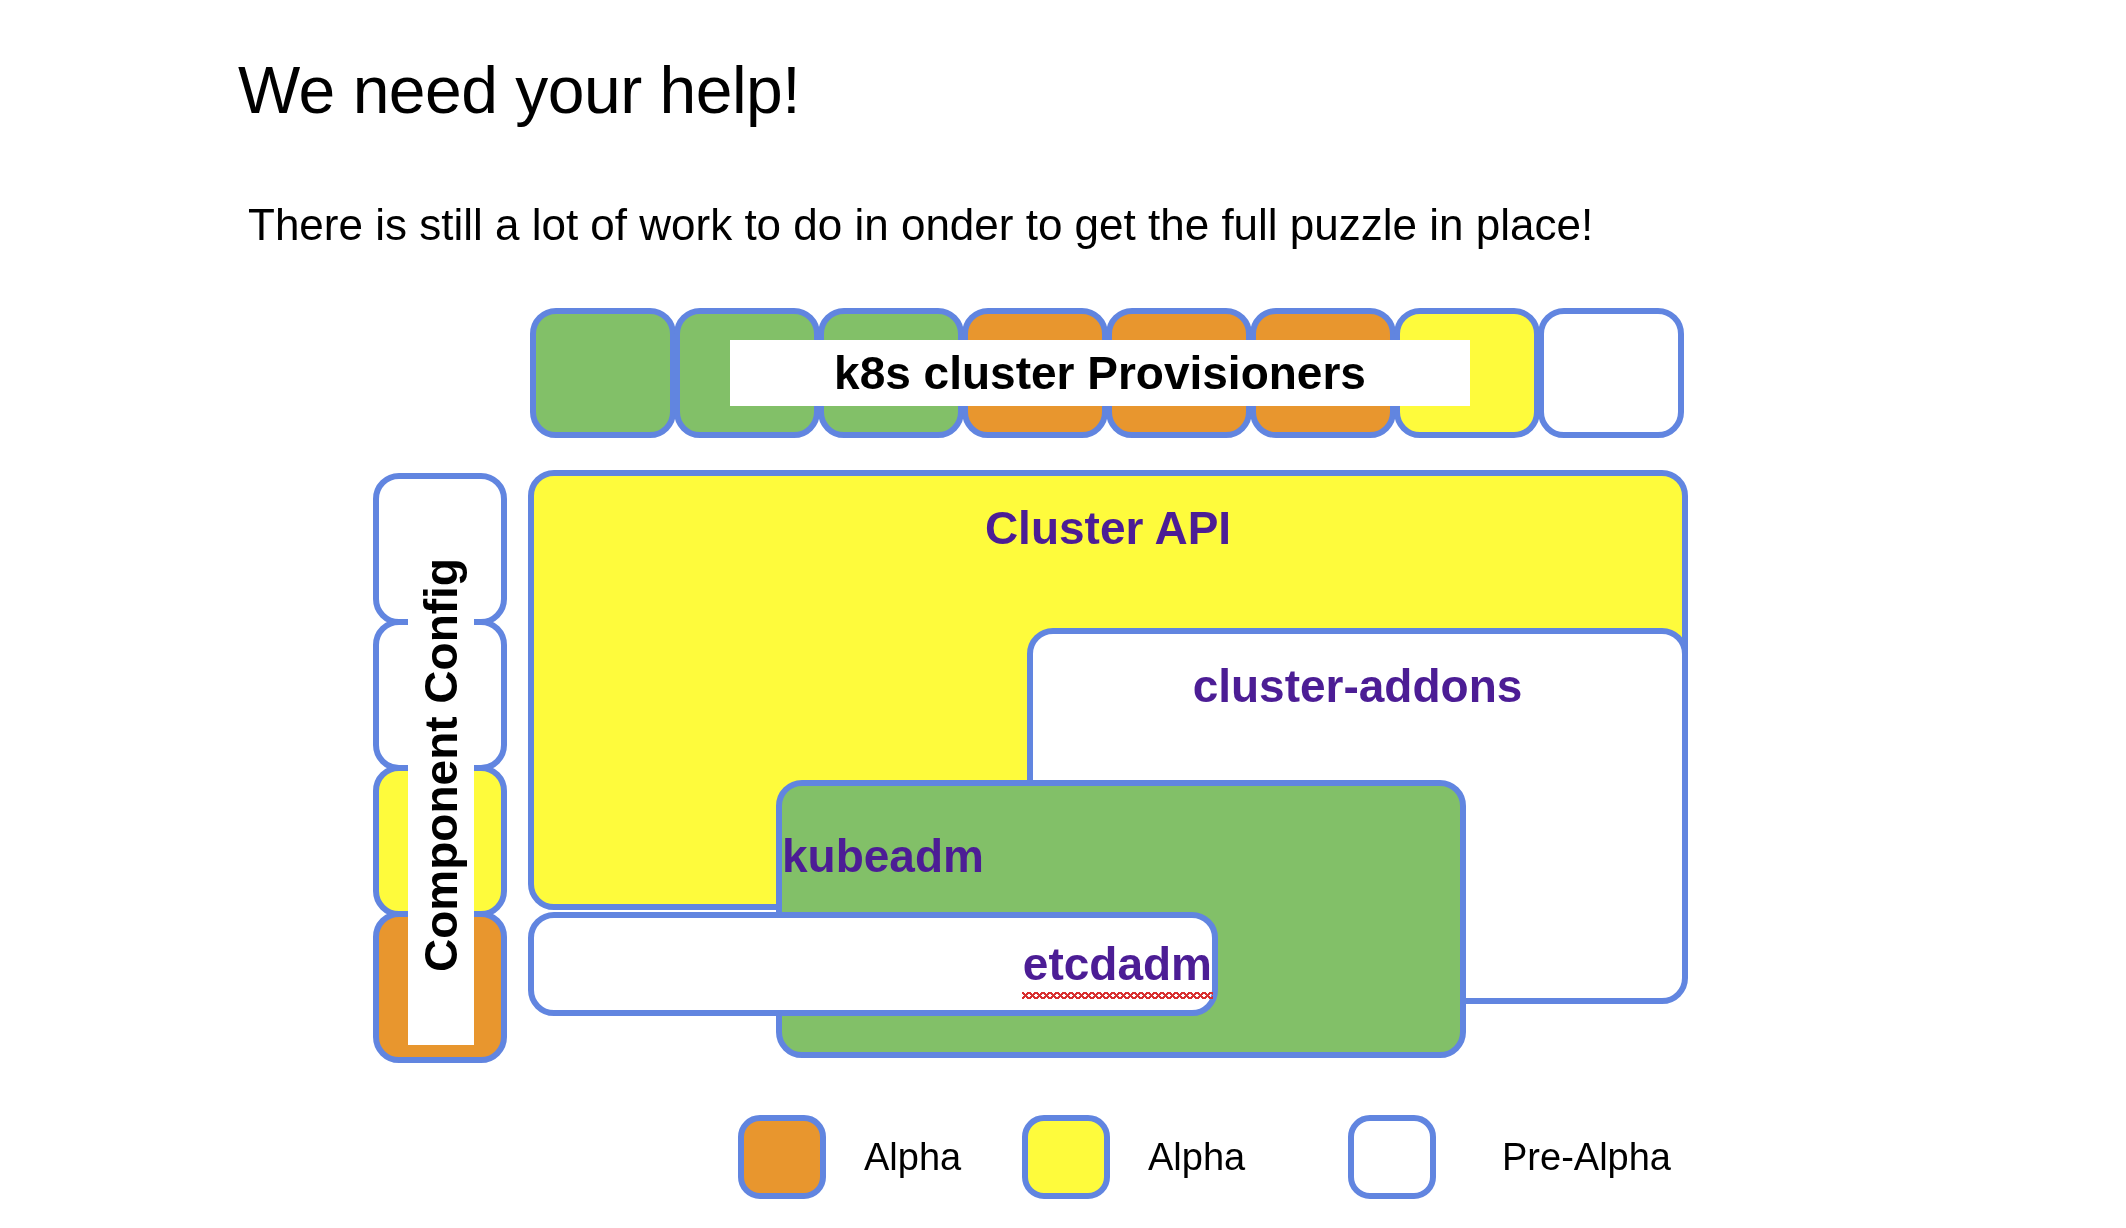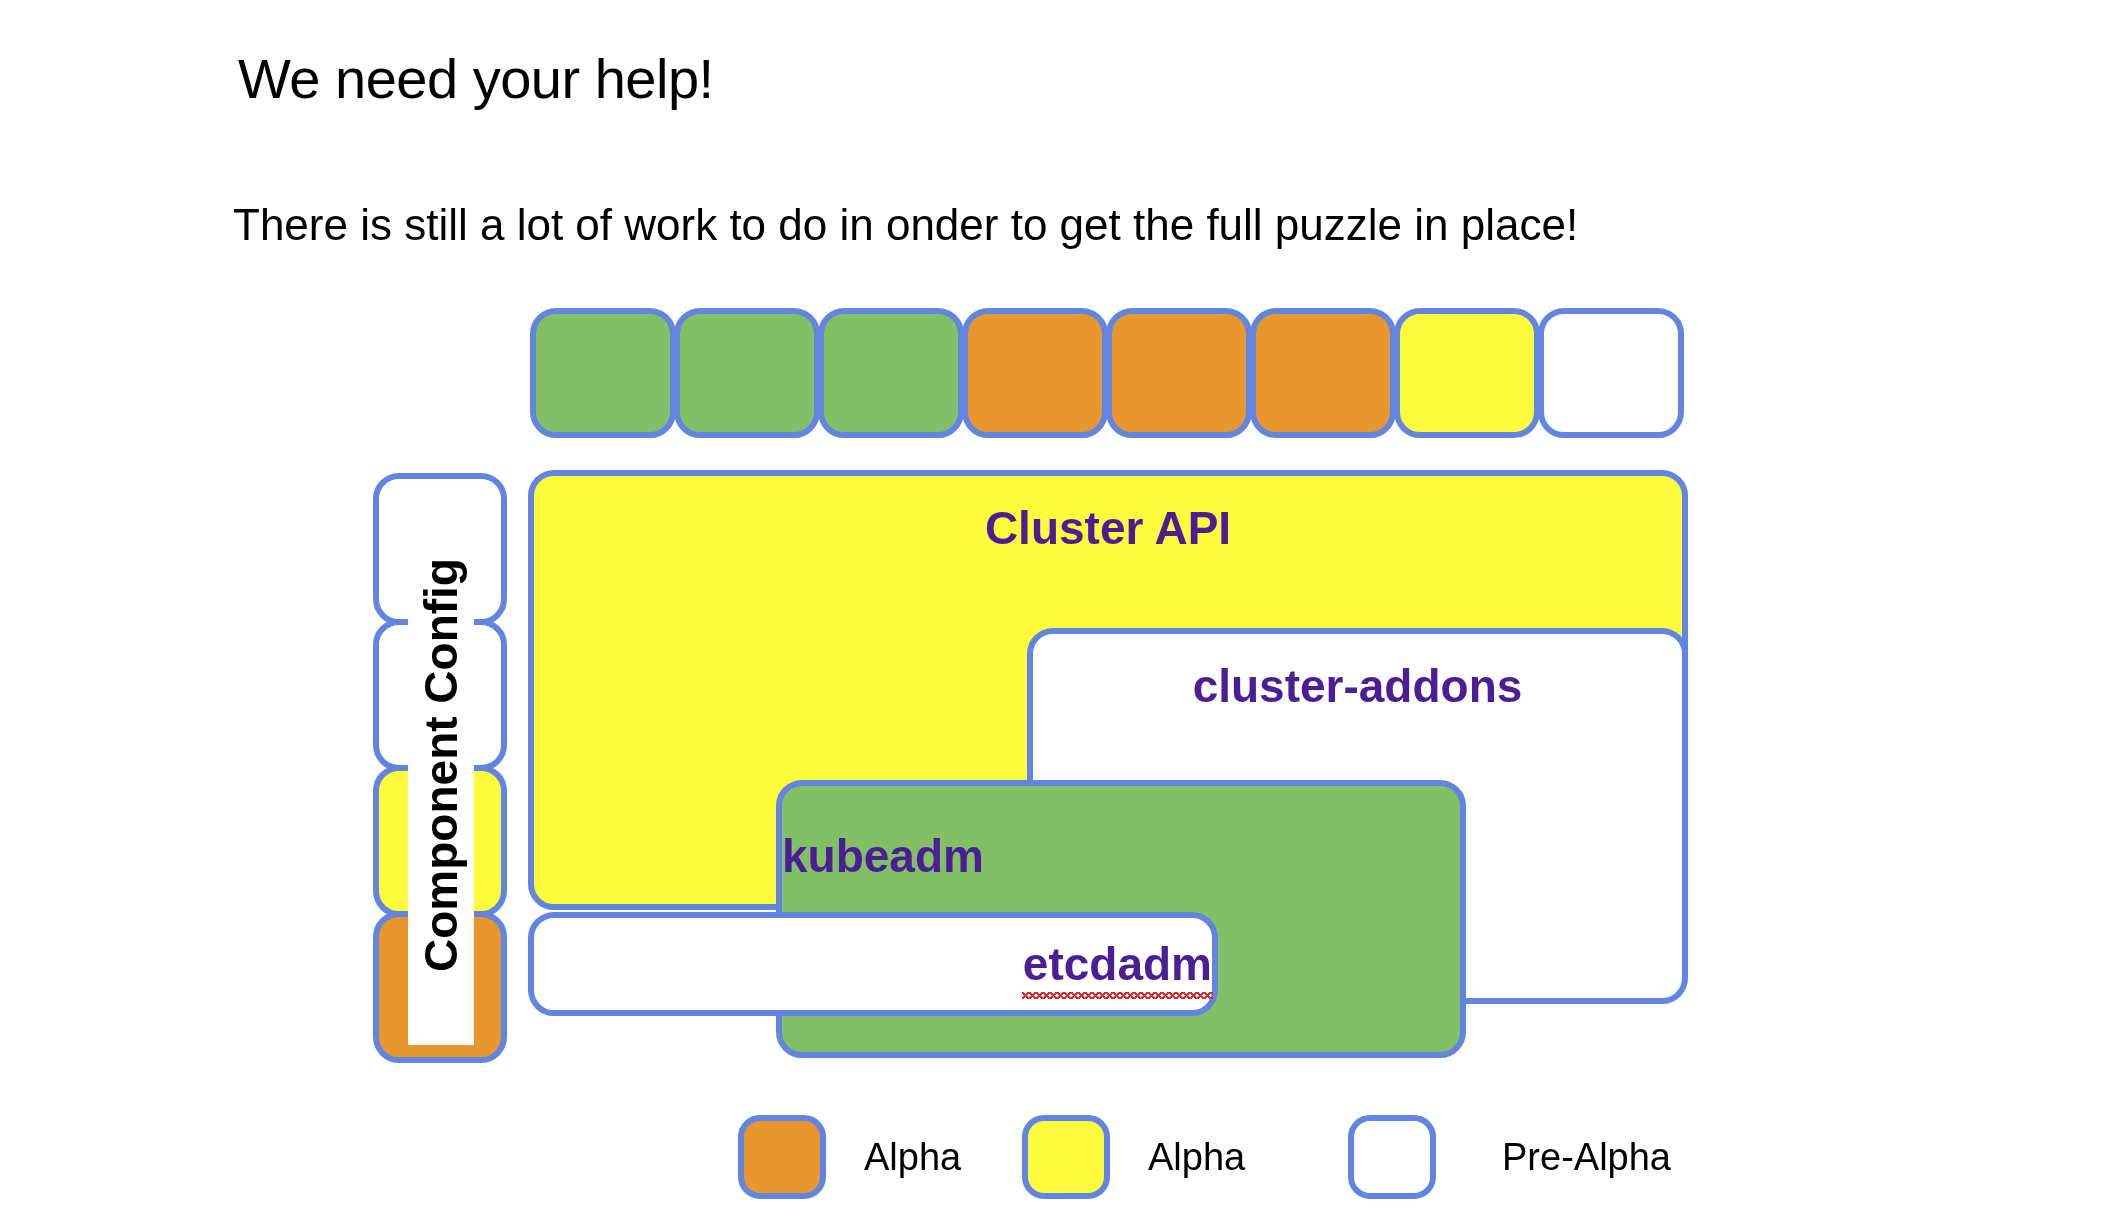--- a/index.html
+++ b/index.html
@@ -15,29 +15,29 @@
     overflow: hidden;
     font-family: "Liberation Sans", sans-serif;
     color: #000000;
   }
 
   
   .slide-title {
     position: absolute;
     left: 238px;
     top: 10px;
-    font-size: 56px;
+    font-size: 66px;
     font-weight: 400;
     line-height: 1.1;
     letter-spacing: -0.5px;
     white-space: nowrap;
   }
   .slide-subtitle {
     position: absolute;
-    left: 233px;
+    left: 248px;
     top: 155px;
     font-size: 44px;
     font-weight: 400;
     line-height: 1.2;
     white-space: nowrap;
   }
 
   
   .node {
     position: absolute;
@@ -223,20 +223,21 @@
 <div id="provisioner-row">
 
   <div class="prov-chip" style="left: 530px; background: rgb(130, 192, 104); border-color: rgb(97, 133, 224);"></div>
     <div class="prov-chip" style="left: 674px; background: rgb(130, 192, 104); border-color: rgb(97, 133, 224);"></div>
     <div class="prov-chip" style="left: 818px; background: rgb(130, 192, 104); border-color: rgb(97, 133, 224);"></div>
     <div class="prov-chip" style="left: 962px; background: rgb(232, 150, 46); border-color: rgb(97, 133, 224);"></div>
     <div class="prov-chip" style="left: 1106px; background: rgb(232, 150, 46); border-color: rgb(97, 133, 224);"></div>
     <div class="prov-chip" style="left: 1250px; background: rgb(232, 150, 46); border-color: rgb(97, 133, 224);"></div>
     <div class="prov-chip" style="left: 1394px; background: rgb(254, 251, 60); border-color: rgb(97, 133, 224);"></div>
     <div class="prov-chip" style="left: 1538px; background: rgb(255, 255, 255); border-color: rgb(97, 133, 224);"></div>
+    <div class="overlay-label" id="provisioners-caption">k8s cluster Provisioners</div>
 </div>
 
 <div id="component-config-column">
     <div class="cc-cell" style="top: 473px; background: rgb(255, 255, 255); border-color: rgb(97, 133, 224);"></div>
     <div class="cc-cell" style="top: 619px; background: rgb(255, 255, 255); border-color: rgb(97, 133, 224);"></div>
     <div class="cc-cell" style="top: 765px; background: rgb(254, 251, 60); border-color: rgb(97, 133, 224);"></div>
     <div class="cc-cell" style="top: 911px; background: rgb(232, 150, 46); border-color: rgb(97, 133, 224);"></div>
   </div>
 <div id="component-config-caption">
   <span class="vtext">Component Config</span>

